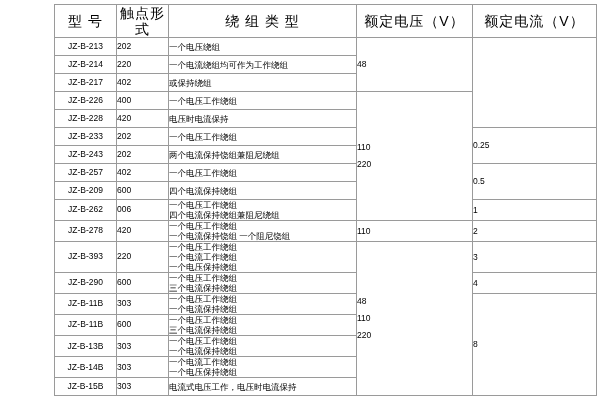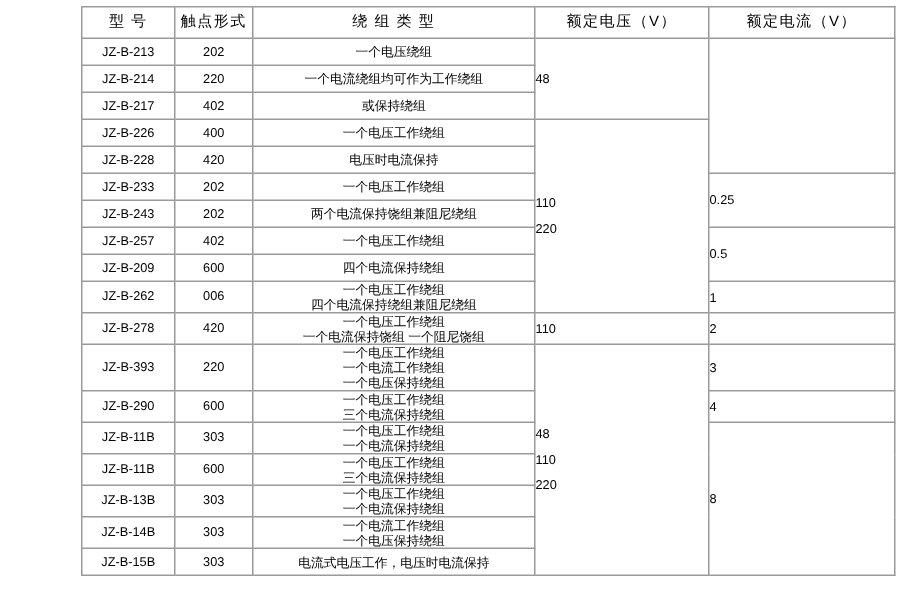--- a/index.html
+++ b/index.html
@@ -37,40 +37,38 @@
   table.spec td, table.spec th {
     border: 1px solid #9a9a9a;
     padding: 0;
     vertical-align: middle;
     font-weight: normal;
   }
   .hdr {
     height: 20px;
     text-align: center;
     letter-spacing: 1px;
-    font-size: 10px;
+    font-size: 14px;
   }
   .cell-model {
     height: 17px;
     padding-left: 6px;
     text-align: center;
     white-space: nowrap;
   }
   .cell-contact {
-    text-align: center;
   }
   .cell-wind {
     padding: 1px 0 1px 6px;
     text-align: left;
     line-height: 1.18;
   }
   .cell-wind .wl {
     display: block;
     white-space: nowrap;
-    text-align: center;
   }
   .cell-volt, .cell-curr {
     text-align: center;
   }
   .vgroup, .cgroup {
     text-align: left;
     line-height: 2.0;
   }
   .vgroup span, .cgroup span {
     display: block;

